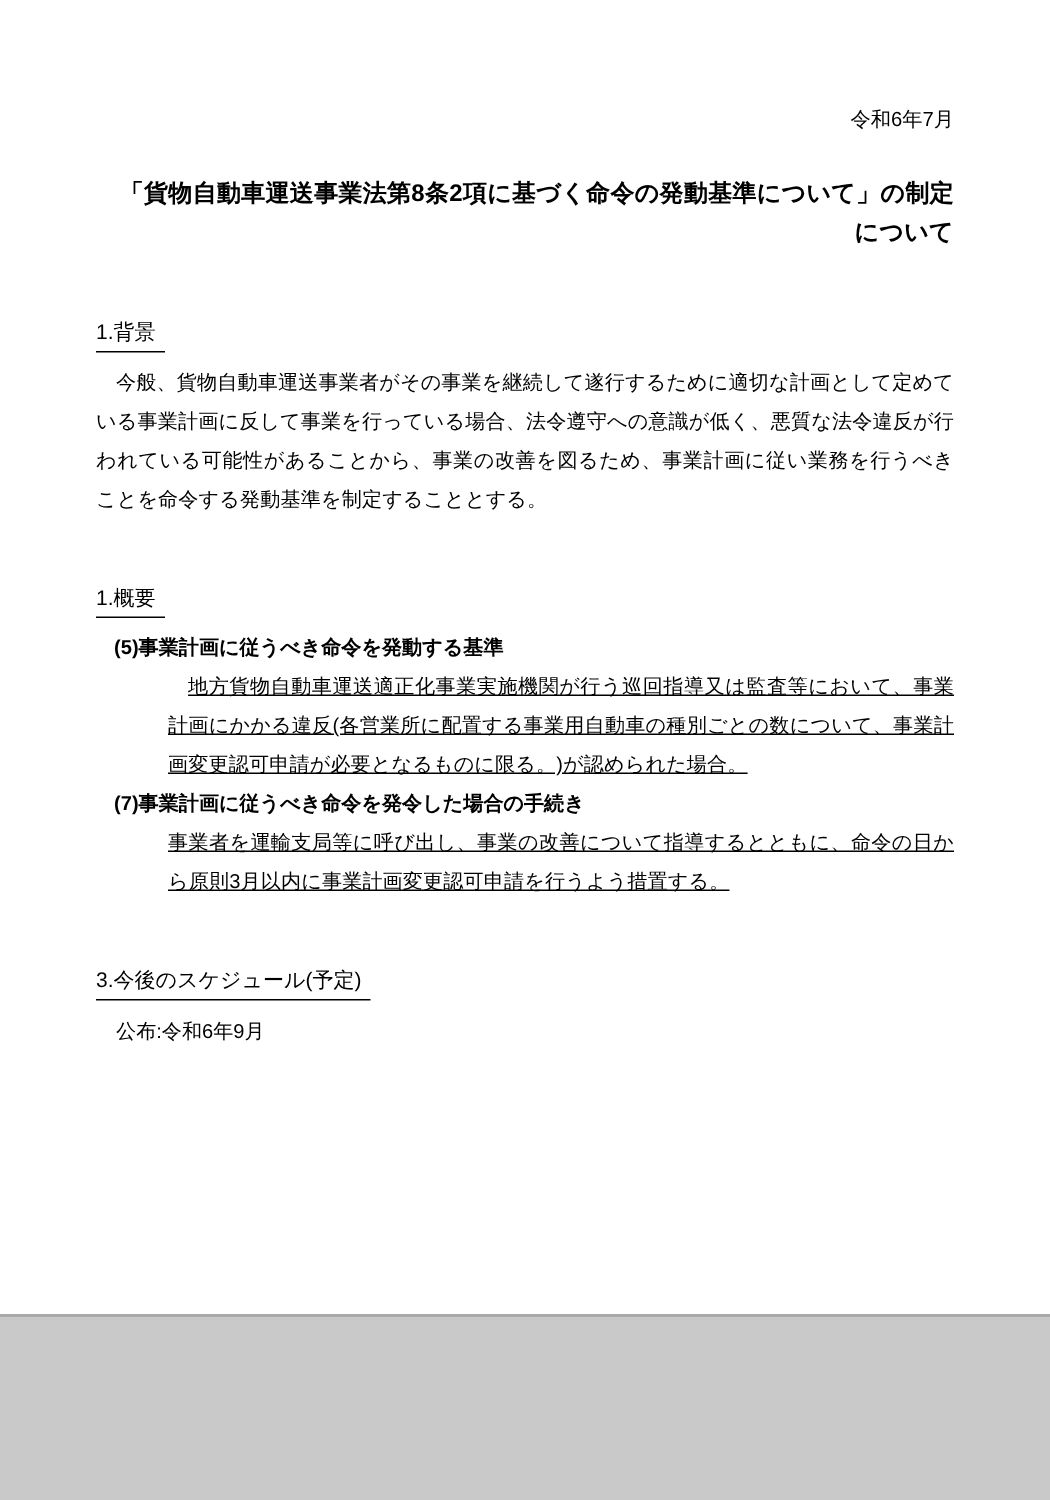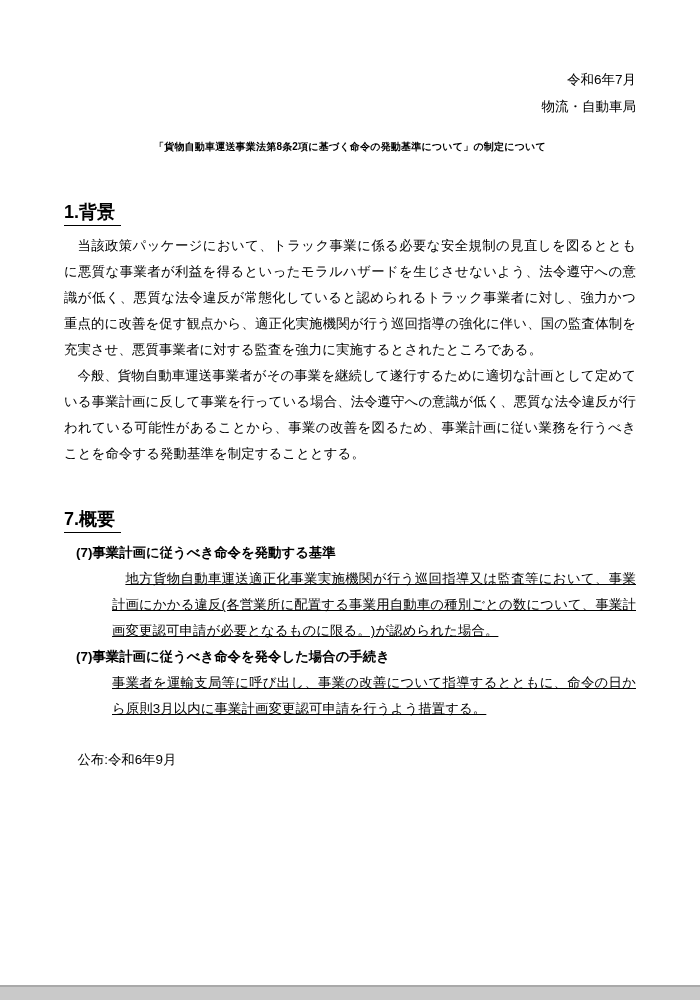--- a/index.html
+++ b/index.html
@@ -7,47 +7,47 @@
   html, body {
     width: 700px;
     height: 1000px;
     background: #c9c9c9;
     font-family: "Liberation Sans", "DejaVu Sans", sans-serif;
     overflow: hidden;
   }
 
   .page {
     width: 700px;
-    height: 987px;
+    height: 878px;
     background: #ffffff;
     color: #000000;
     padding: 66px 64px 0 64px;
     border-bottom: 2px solid #a9a9a9;
   }
 
   .header-right {
     text-align: right;
     font-size: 13.5px;
     line-height: 27px;
   }
 
   .doc-title {
-    text-align: center;
-    font-size: 10px;
+    text-align: right;
+    font-size: 16px;
     font-weight: bold;
-    margin-top: 14px;
+    margin-top: 24px;
     line-height: 26px;
     letter-spacing: 0.2px;
   }
 
   .section { margin-top: 24px; }
 
   .sec-heading {
-    font-size: 18px;
-    font-weight: bold;
+    font-size: 14px;
+    font-weight: normal;
     line-height: 24px;
     margin-bottom: 7px;
     margin-top: 40px;
   }
   .sec-heading > span {
     display: inline-block;
     border-bottom: 1.6px solid #000;
     padding: 0 6px 1px 0;
   }
 
@@ -78,51 +78,52 @@
     margin-left: 1em;
   }
 </style>
 </head>
 <body>
 
 <div class="page">
 
   <div class="header-right">
     <div>令和6年7月</div>
-    <div>物流・自動車局</div>
   </div>
 
   <h1 class="doc-title">「貨物自動車運送事業法第8条2項に基づく命令の発動基準について」の制定について</h1>
 
   <div class="section">
     <h2 class="sec-heading">
       <span>1.背景</span>
     </h2>
-    <p class="body-para">当該政策パッケージにおいて、トラック事業に係る必要な安全規制の見直しを図るとともに悪質な事業者が利益を得るといったモラルハザードを生じさせないよう、法令遵守への意識が低く、悪質な法令違反が常態化していると認められるトラック事業者に対し、強力かつ重点的に改善を促す観点から、適正化実施機関が行う巡回指導の強化に伴い、国の監査体制を充実させ、悪質事業者に対する監査を強力に実施するとされたところである。</p>
     <p class="body-para">今般、貨物自動車運送事業者がその事業を継続して遂行するために適切な計画として定めている事業計画に反して事業を行っている場合、法令遵守への意識が低く、悪質な法令違反が行われている可能性があることから、事業の改善を図るため、事業計画に従い業務を行うべきことを命令する発動基準を制定することとする。</p>
   </div>
 
   <div class="section">
     <h2 class="sec-heading">
-      <span>7.概要</span>
+      <span>1.概要</span>
     </h2>
 
     <div>
-      <div class="item-label">(7)事業計画に従うべき命令を発動する基準</div>
+      <div class="item-label">(5)事業計画に従うべき命令を発動する基準</div>
       <div class="item-body">
         <p class="body-para">地方貨物自動車運送適正化事業実施機関が行う巡回指導又は監査等において、事業計画にかかる違反(各営業所に配置する事業用自動車の種別ごとの数について、事業計画変更認可申請が必要となるものに限る。)が認められた場合。</p>
       </div>
     </div>
 
     <div>
       <div class="item-label">(7)事業計画に従うべき命令を発令した場合の手続き</div>
       <div class="item-body">
         <p class="body-para no-indent">事業者を運輸支局等に呼び出し、事業の改善について指導するとともに、命令の日から原則3月以内に事業計画変更認可申請を行うよう措置する。</p>
       </div>
     </div>
   </div>
 
   <div class="section">
+    <h2 class="sec-heading">
+      <span>3.今後のスケジュール(予定)</span>
+    </h2>
     <div class="schedule-line">公布:令和6年9月</div>
 
   </div>
 
 </div>
 
 </body></html>

